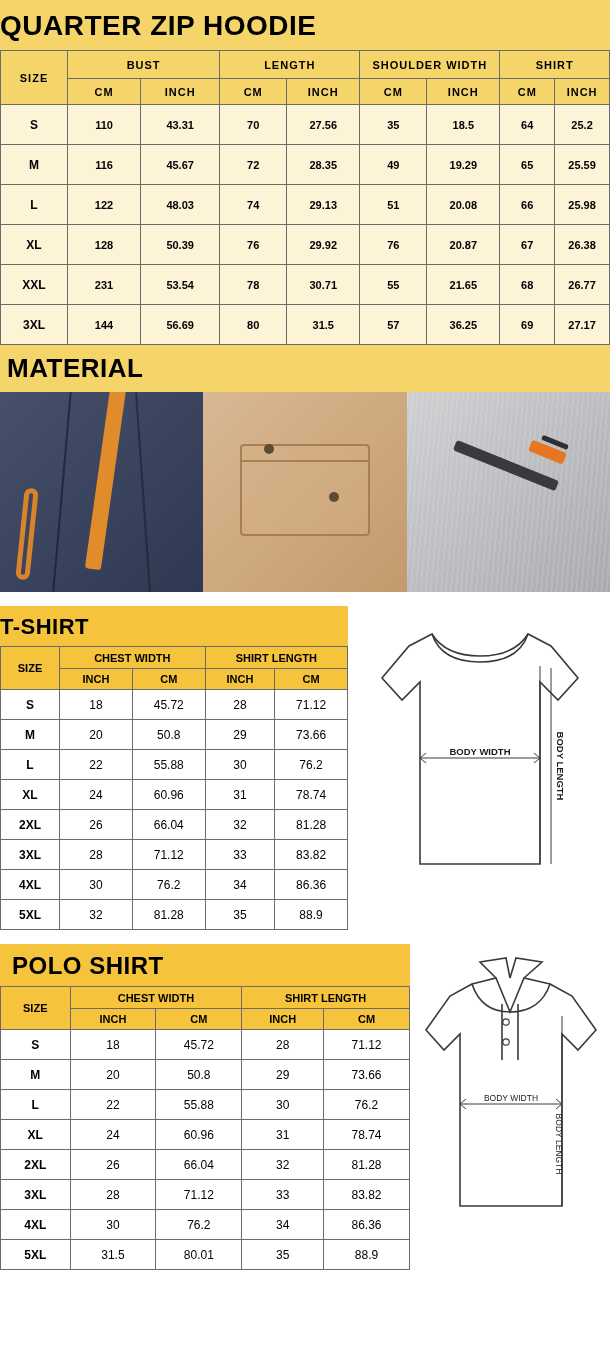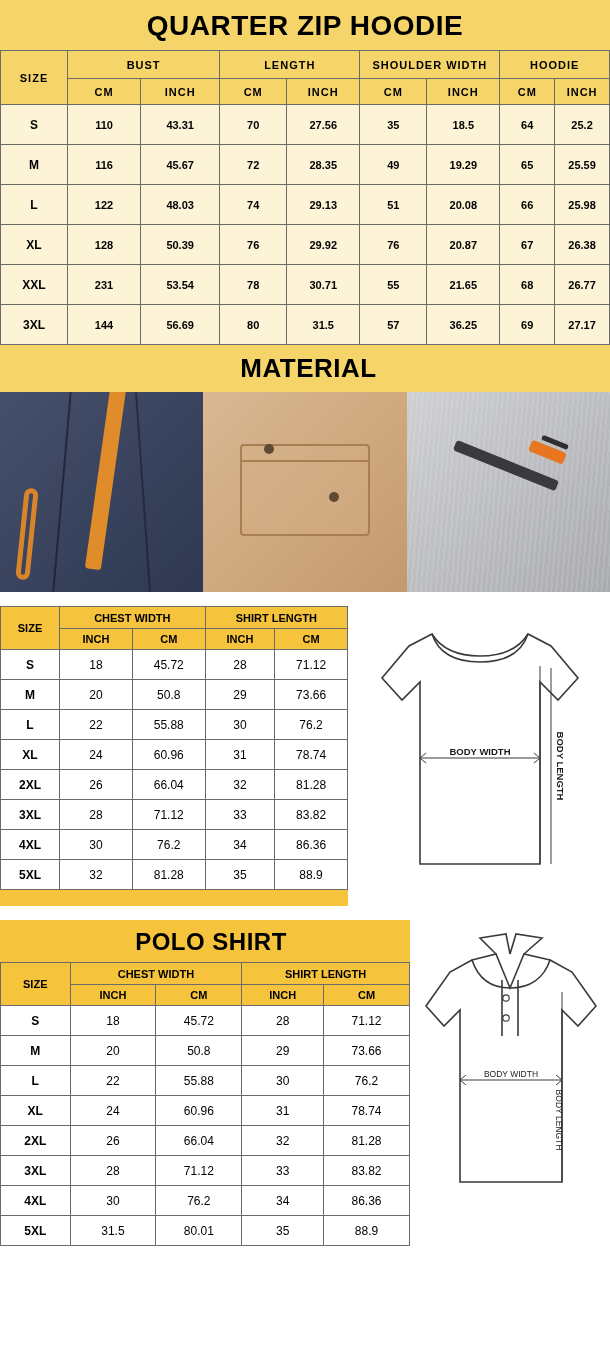--- a/index.html
+++ b/index.html
@@ -9,21 +9,20 @@
     background: #ffffff;
     font-family: "Liberation Sans", sans-serif;
     color: #000;
   }
   .page { width:610px; position:relative; }
 
   
   .hoodie-block { background:#f5d56a; padding:0 0 0 0; }
   .title-bar {
     background:#f5d56a;
-    text-align:center;
     font-weight:bold;
     letter-spacing:0.5px;
   }
   .title-hoodie {
     font-size:28px;
     padding:10px 0 8px 0;
   }
   table.sz {
     border-collapse:collapse;
     width:100%;
@@ -162,21 +161,21 @@
         <col style="width:12%">
           <col style="width:9%">
           <col style="width:9%">
       </colgroup>
       <thead>
         <tr>
           <th rowspan="2">SIZE</th>
           <th colspan="2">BUST</th>
           <th colspan="2">LENGTH</th>
           <th colspan="2">SHOULDER WIDTH</th>
-          <th colspan="2">HOODIE</th>
+          <th colspan="2">SHIRT</th>
         </tr>
         <tr>
           <td class="sub">CM</td>
           <td class="sub">INCH</td>
           <td class="sub">CM</td>
           <td class="sub">INCH</td>
           <td class="sub">CM</td>
           <td class="sub">INCH</td>
           <td class="sub">CM</td>
           <td class="sub">INCH</td>
@@ -273,20 +272,21 @@
       <div class="pen-body"></div>
       <div class="pen-cap"></div>
       <div class="pen-clip"></div>
     </div>
   </div>
 
   <div class="spacer-white"></div>
 
   <div class="tee-block">
     <div class="tee-left">
+      <div class="title-bar title-tee">T-SHIRT</div>
       <table class="small-table">
         <colgroup>
             <col style="width:17%">
             <col style="width:21%">
             <col style="width:21%">
             <col style="width:20%">
             <col style="width:21%">
           </colgroup>
         <thead>
           <tr>

